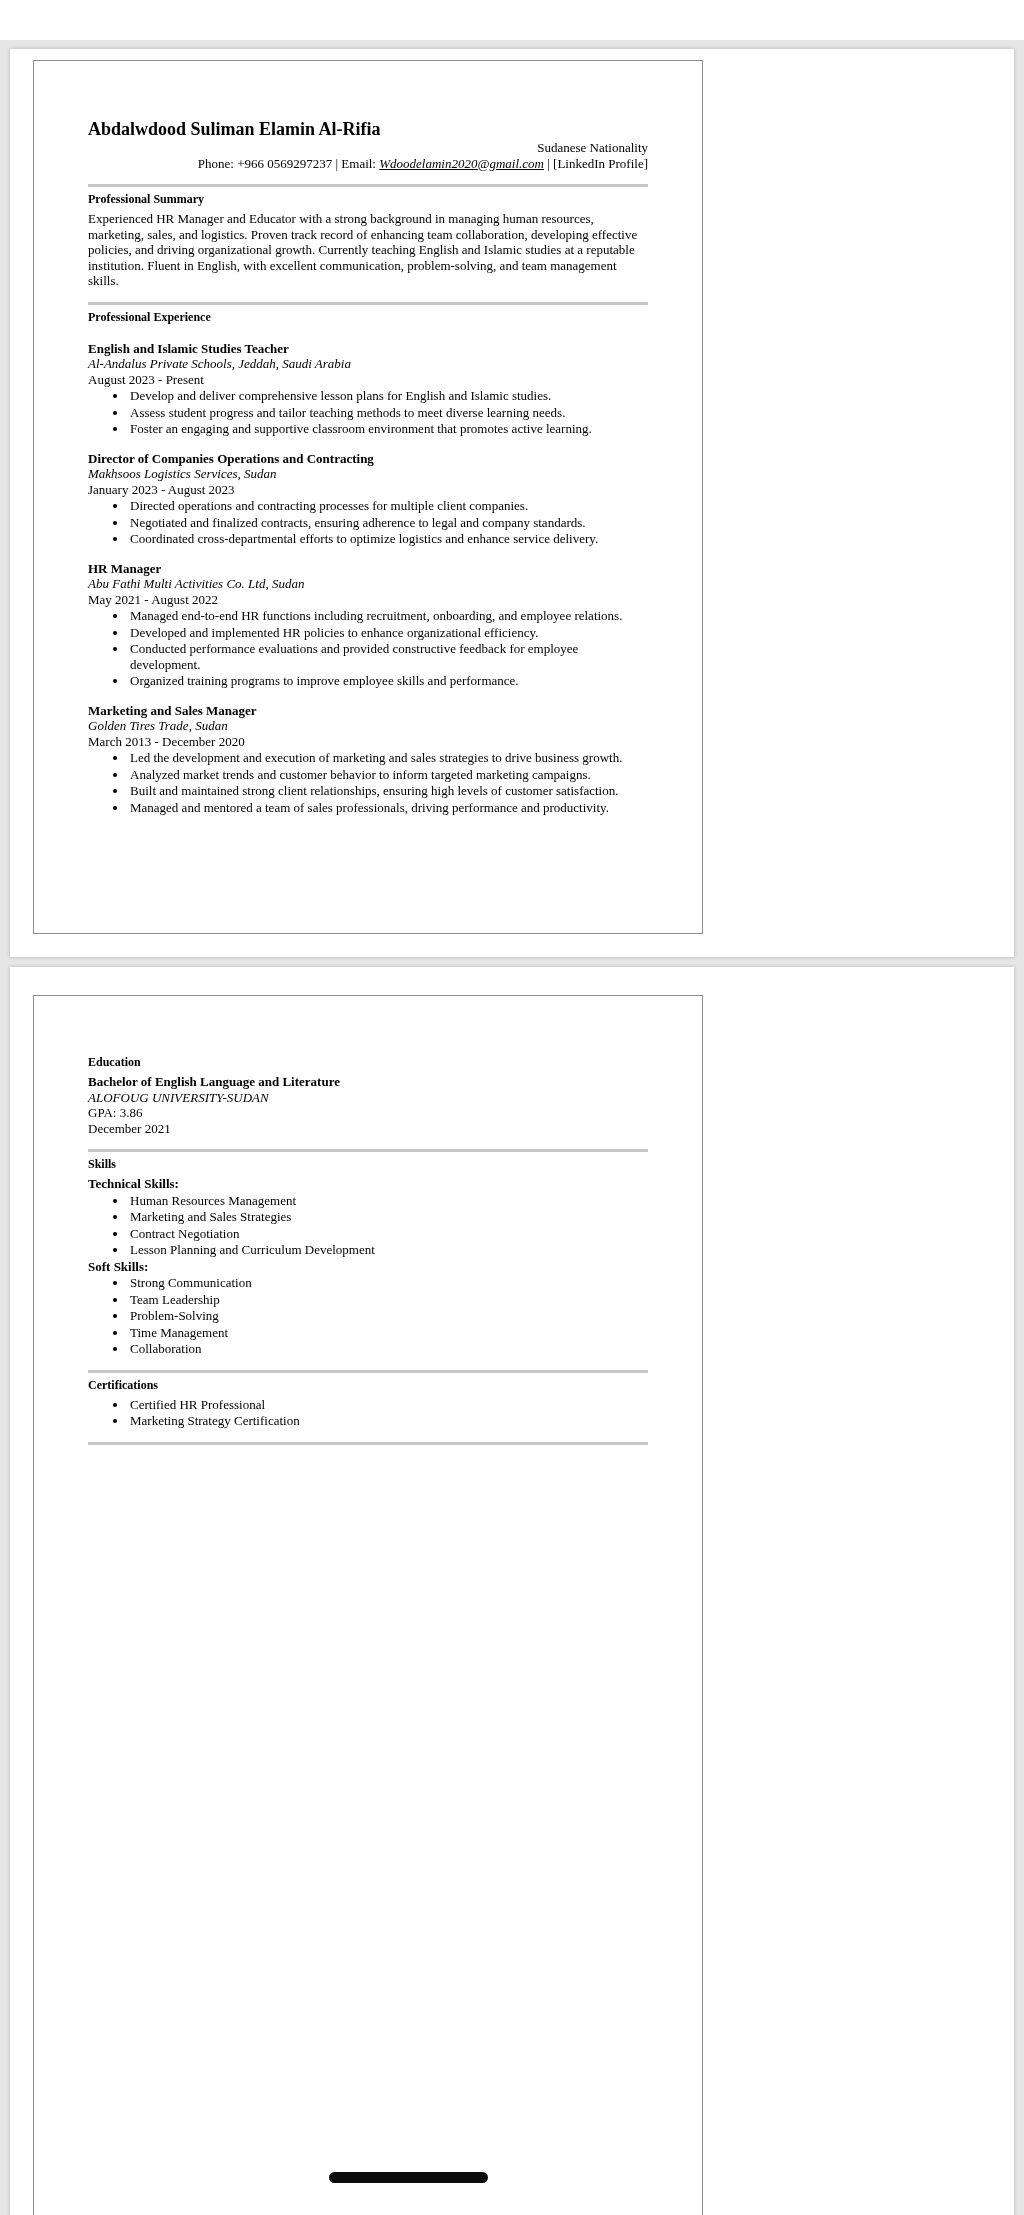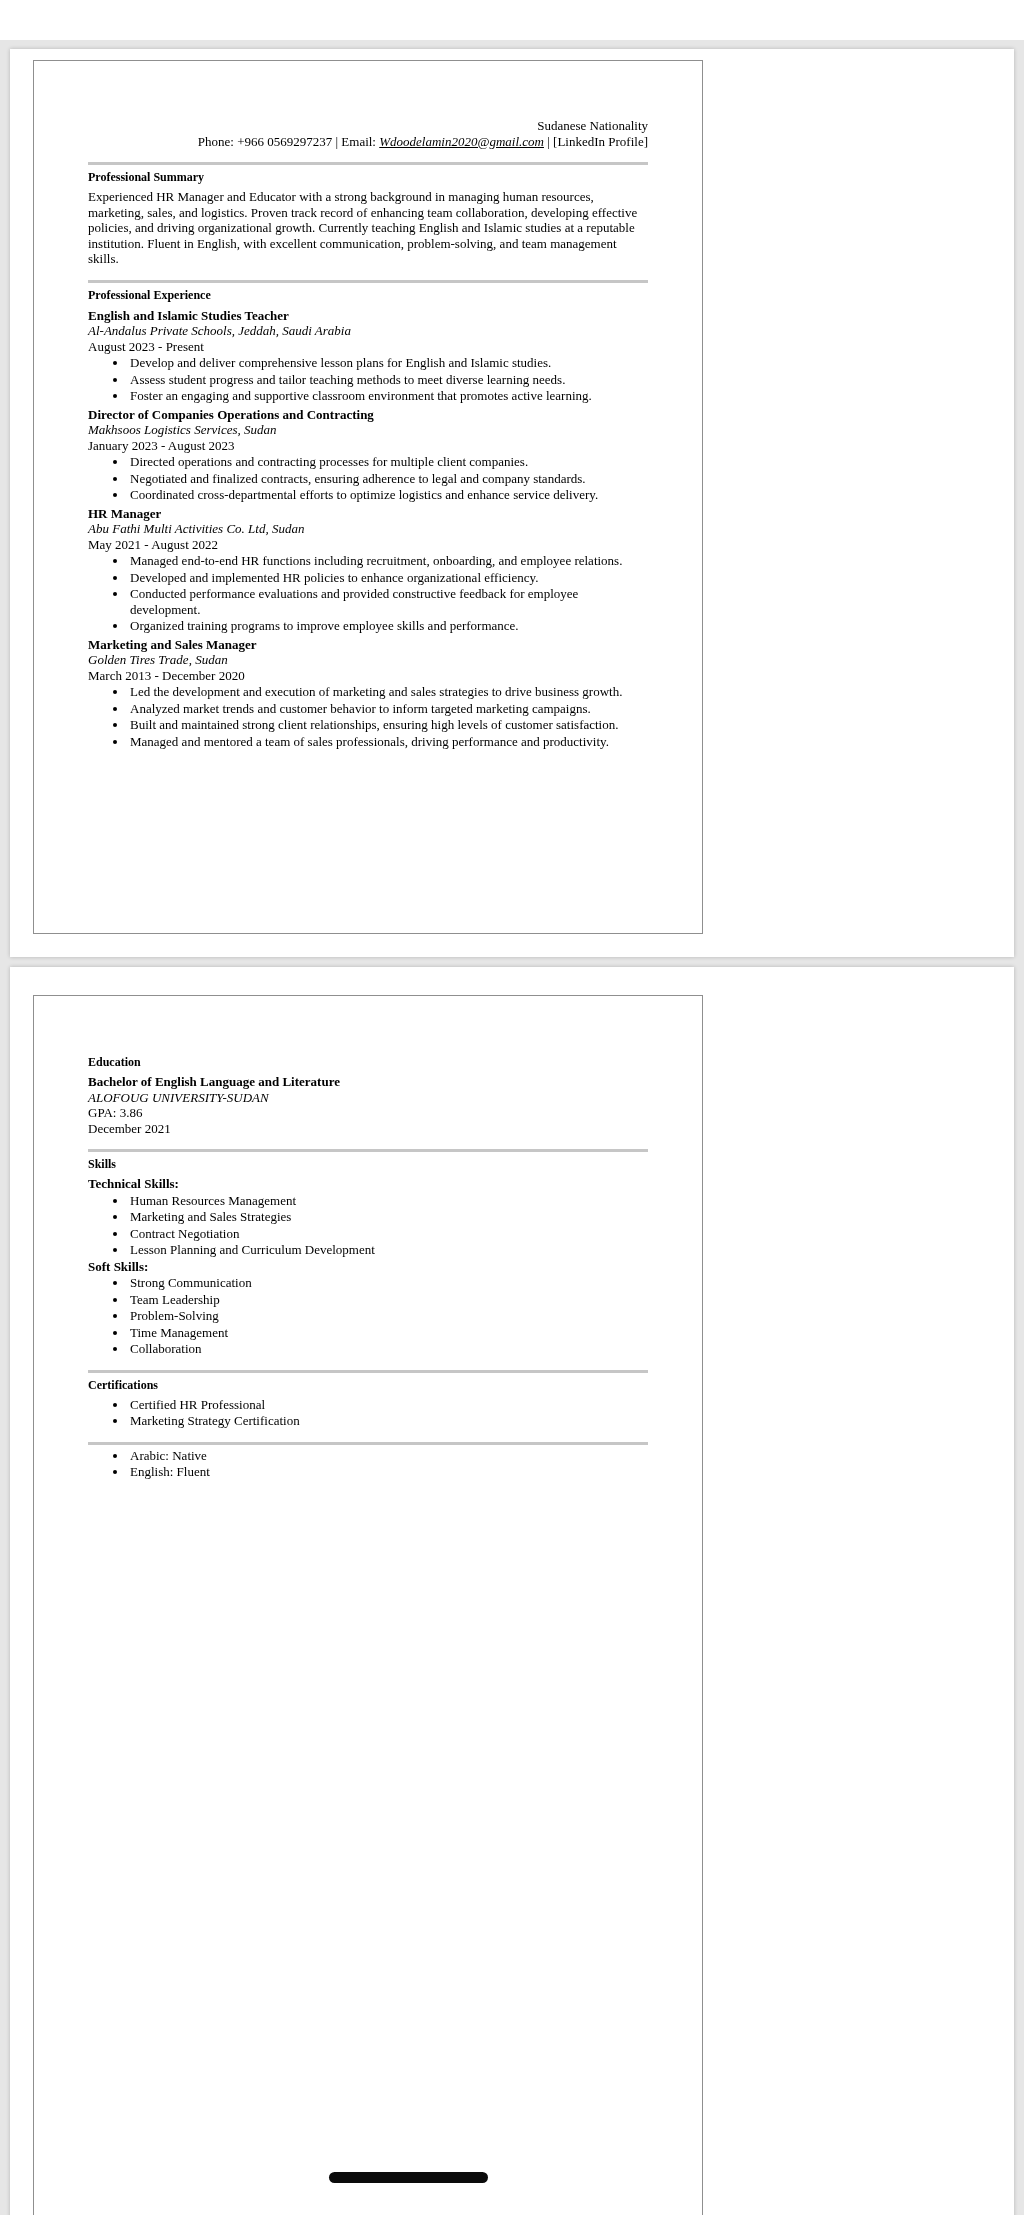--- a/index.html
+++ b/index.html
@@ -39,21 +39,21 @@
   .name { font-size: 18px; line-height: 22px; font-weight: bold; }
   .contact-line { font-size: 13px; line-height: 15.5px; text-align: right; }
   .email { text-decoration: underline; font-style: italic; }
   .rule { height: 3px; background: #c6c6c6; margin: 13px 0 3px 0; }
   h2.section-heading {
     font-size: 12px;
     line-height: 19px;
     font-weight: bold;
     margin: 0 0 2px 0;
   }
-  .job { margin-top: 3px; }
+  .job { margin-top: 14px; }
   .job-title { font-weight: bold; }
   .job-company { font-style: italic; }
   ul.bullets { margin: 0; padding: 0 0 0 40px; }
   ul.bullets li { margin: 1px 0; padding-left: 2px; }
   .bold-label { font-weight: bold; }
   .edu-degree { font-weight: bold; }
   .edu-school { font-style: italic; }
   .home-indicator {
     position: absolute;
     left: 329px;
@@ -68,20 +68,21 @@
 <body>
 
 <div class="top-strip"></div>
 
 <div class="viewer">
 
   <div class="card card-1">
     <div class="page-frame">
       <div class="page-content">
 
+        <div class="name">Abdalwdood Suliman Elamin Al-Rifia</div>
         <div class="contact-line">Sudanese Nationality</div>
         <div class="contact-line"><span>Phone: +966 0569297237 | Email: </span><span class="email">Wdoodelamin2020@gmail.com</span><span> | [LinkedIn Profile]</span></div>
 
         <div class="rule"></div>
         <h2 class="section-heading">Professional Summary</h2>
         <div class="summary-text">Experienced HR Manager and Educator with a strong background in managing human resources, marketing, sales, and logistics. Proven track record of enhancing team collaboration, developing effective policies, and driving organizational growth. Currently teaching English and Islamic studies at a reputable institution. Fluent in English, with excellent communication, problem-solving, and team management skills.</div>
 
         <div class="rule"></div>
         <h2 class="section-heading">Professional Experience</h2>
 
@@ -164,24 +165,20 @@
           </ul>
 
         <div class="rule"></div>
         <h2 class="section-heading">Certifications</h2>
         <ul class="bullets">
             <li>Certified HR Professional</li>
             <li>Marketing Strategy Certification</li>
           </ul>
 
         <div class="rule"></div>
-        <ul class="bullets">
-            <li>Arabic: Native</li>
-            <li>English: Fluent</li>
-          </ul>
 
       </div>
     </div>
   </div>
 
 </div>
 
 <div class="home-indicator"></div>
 
 </body></html>

